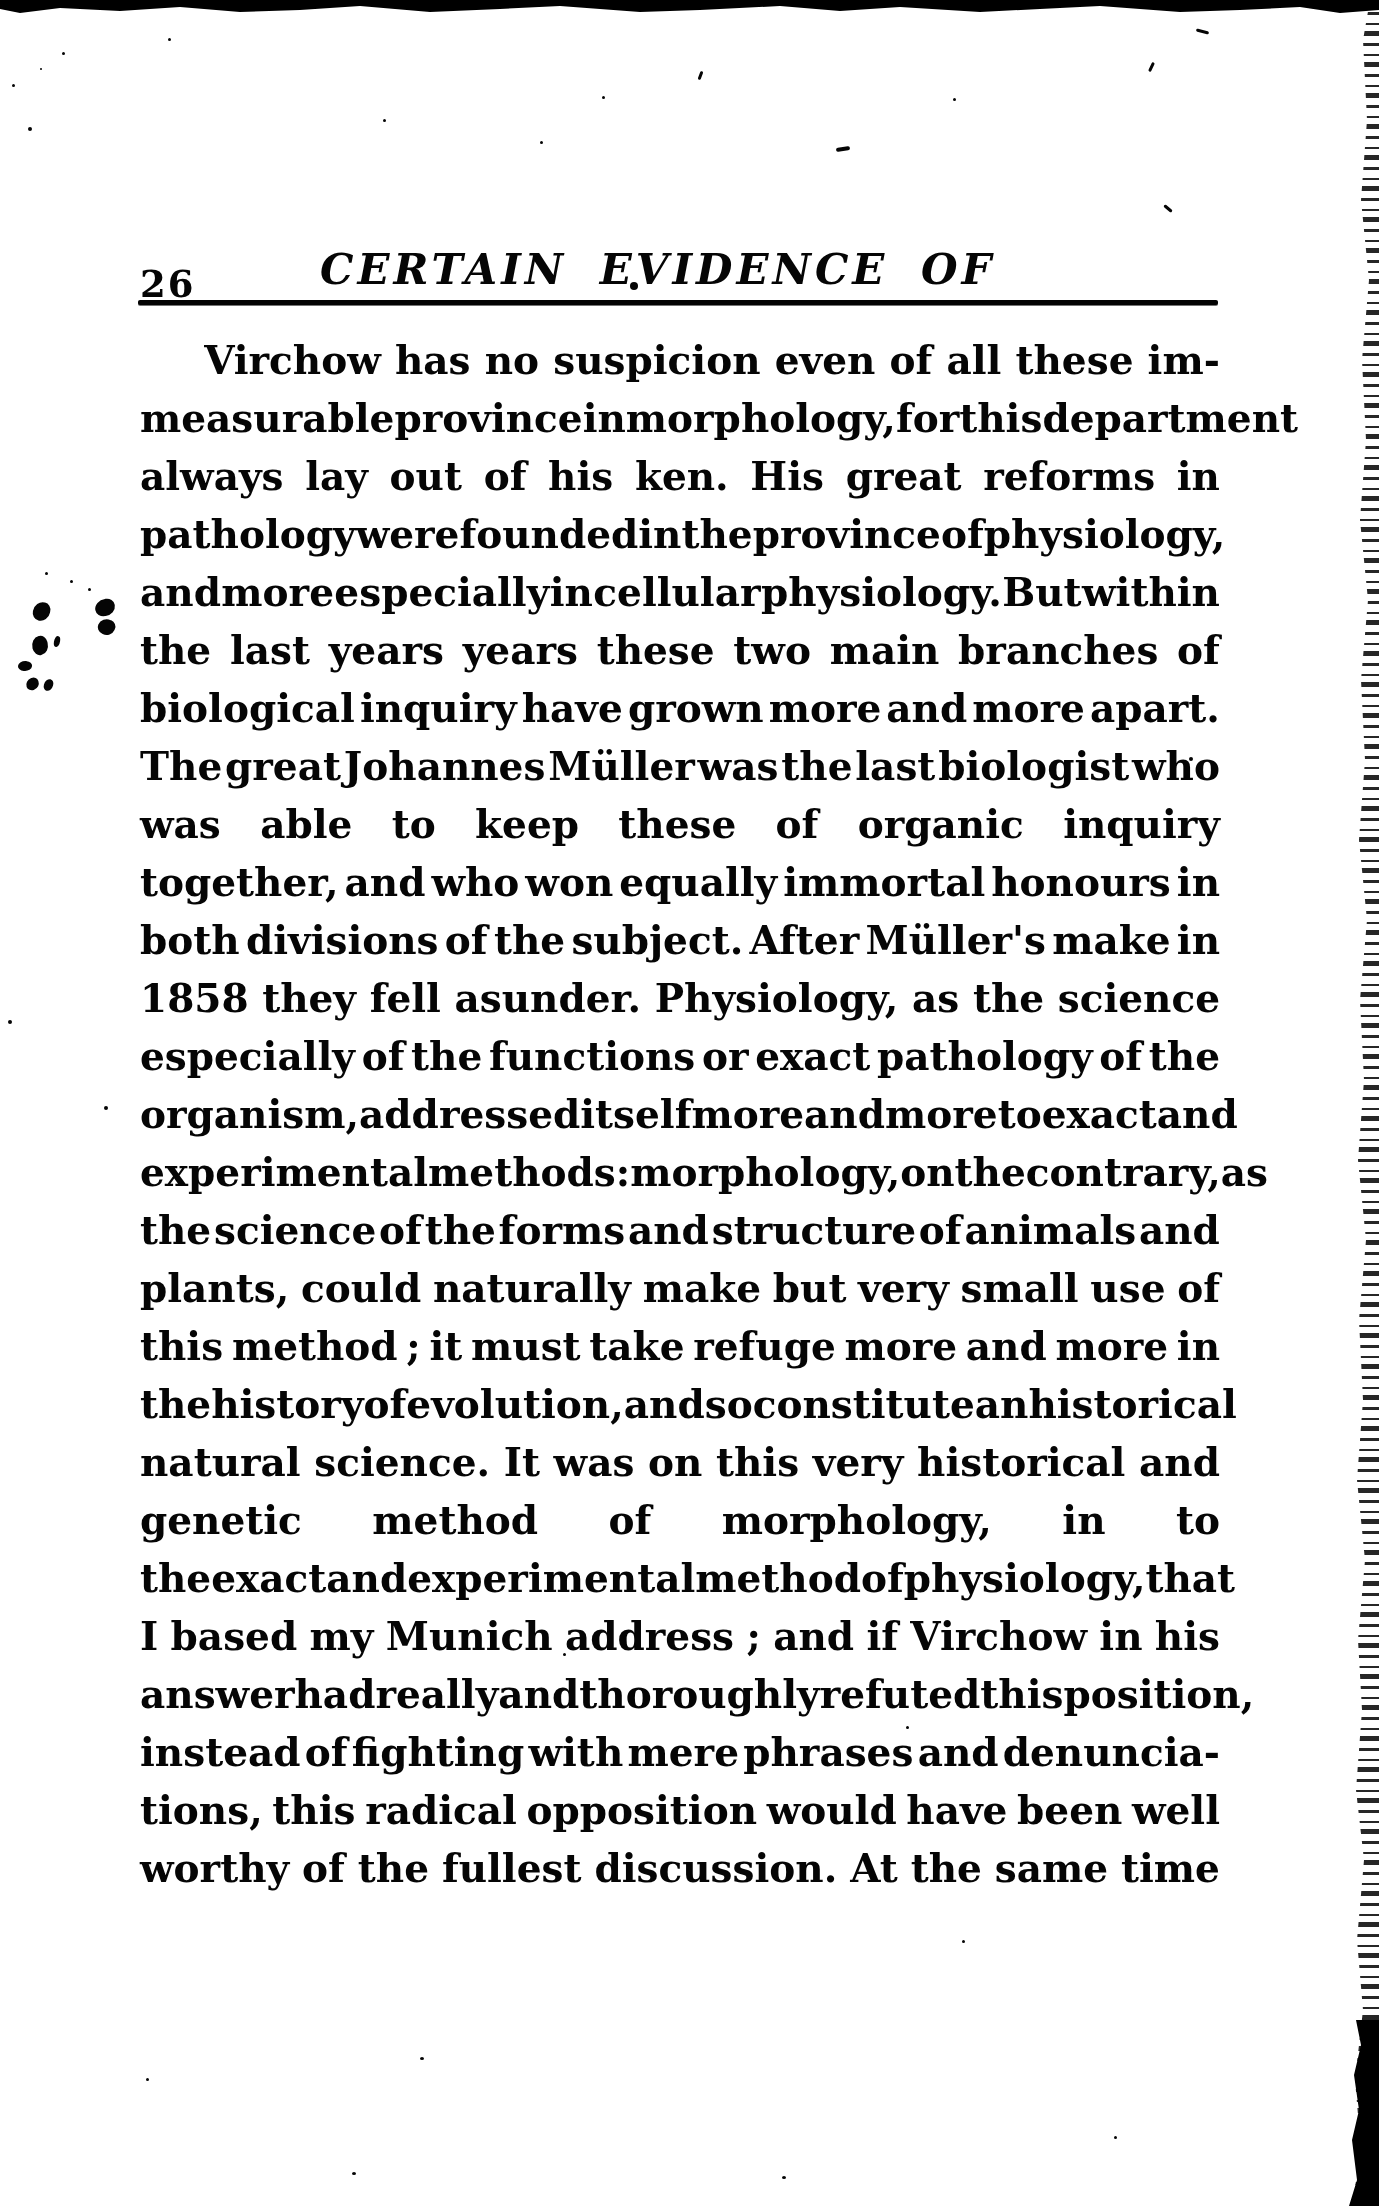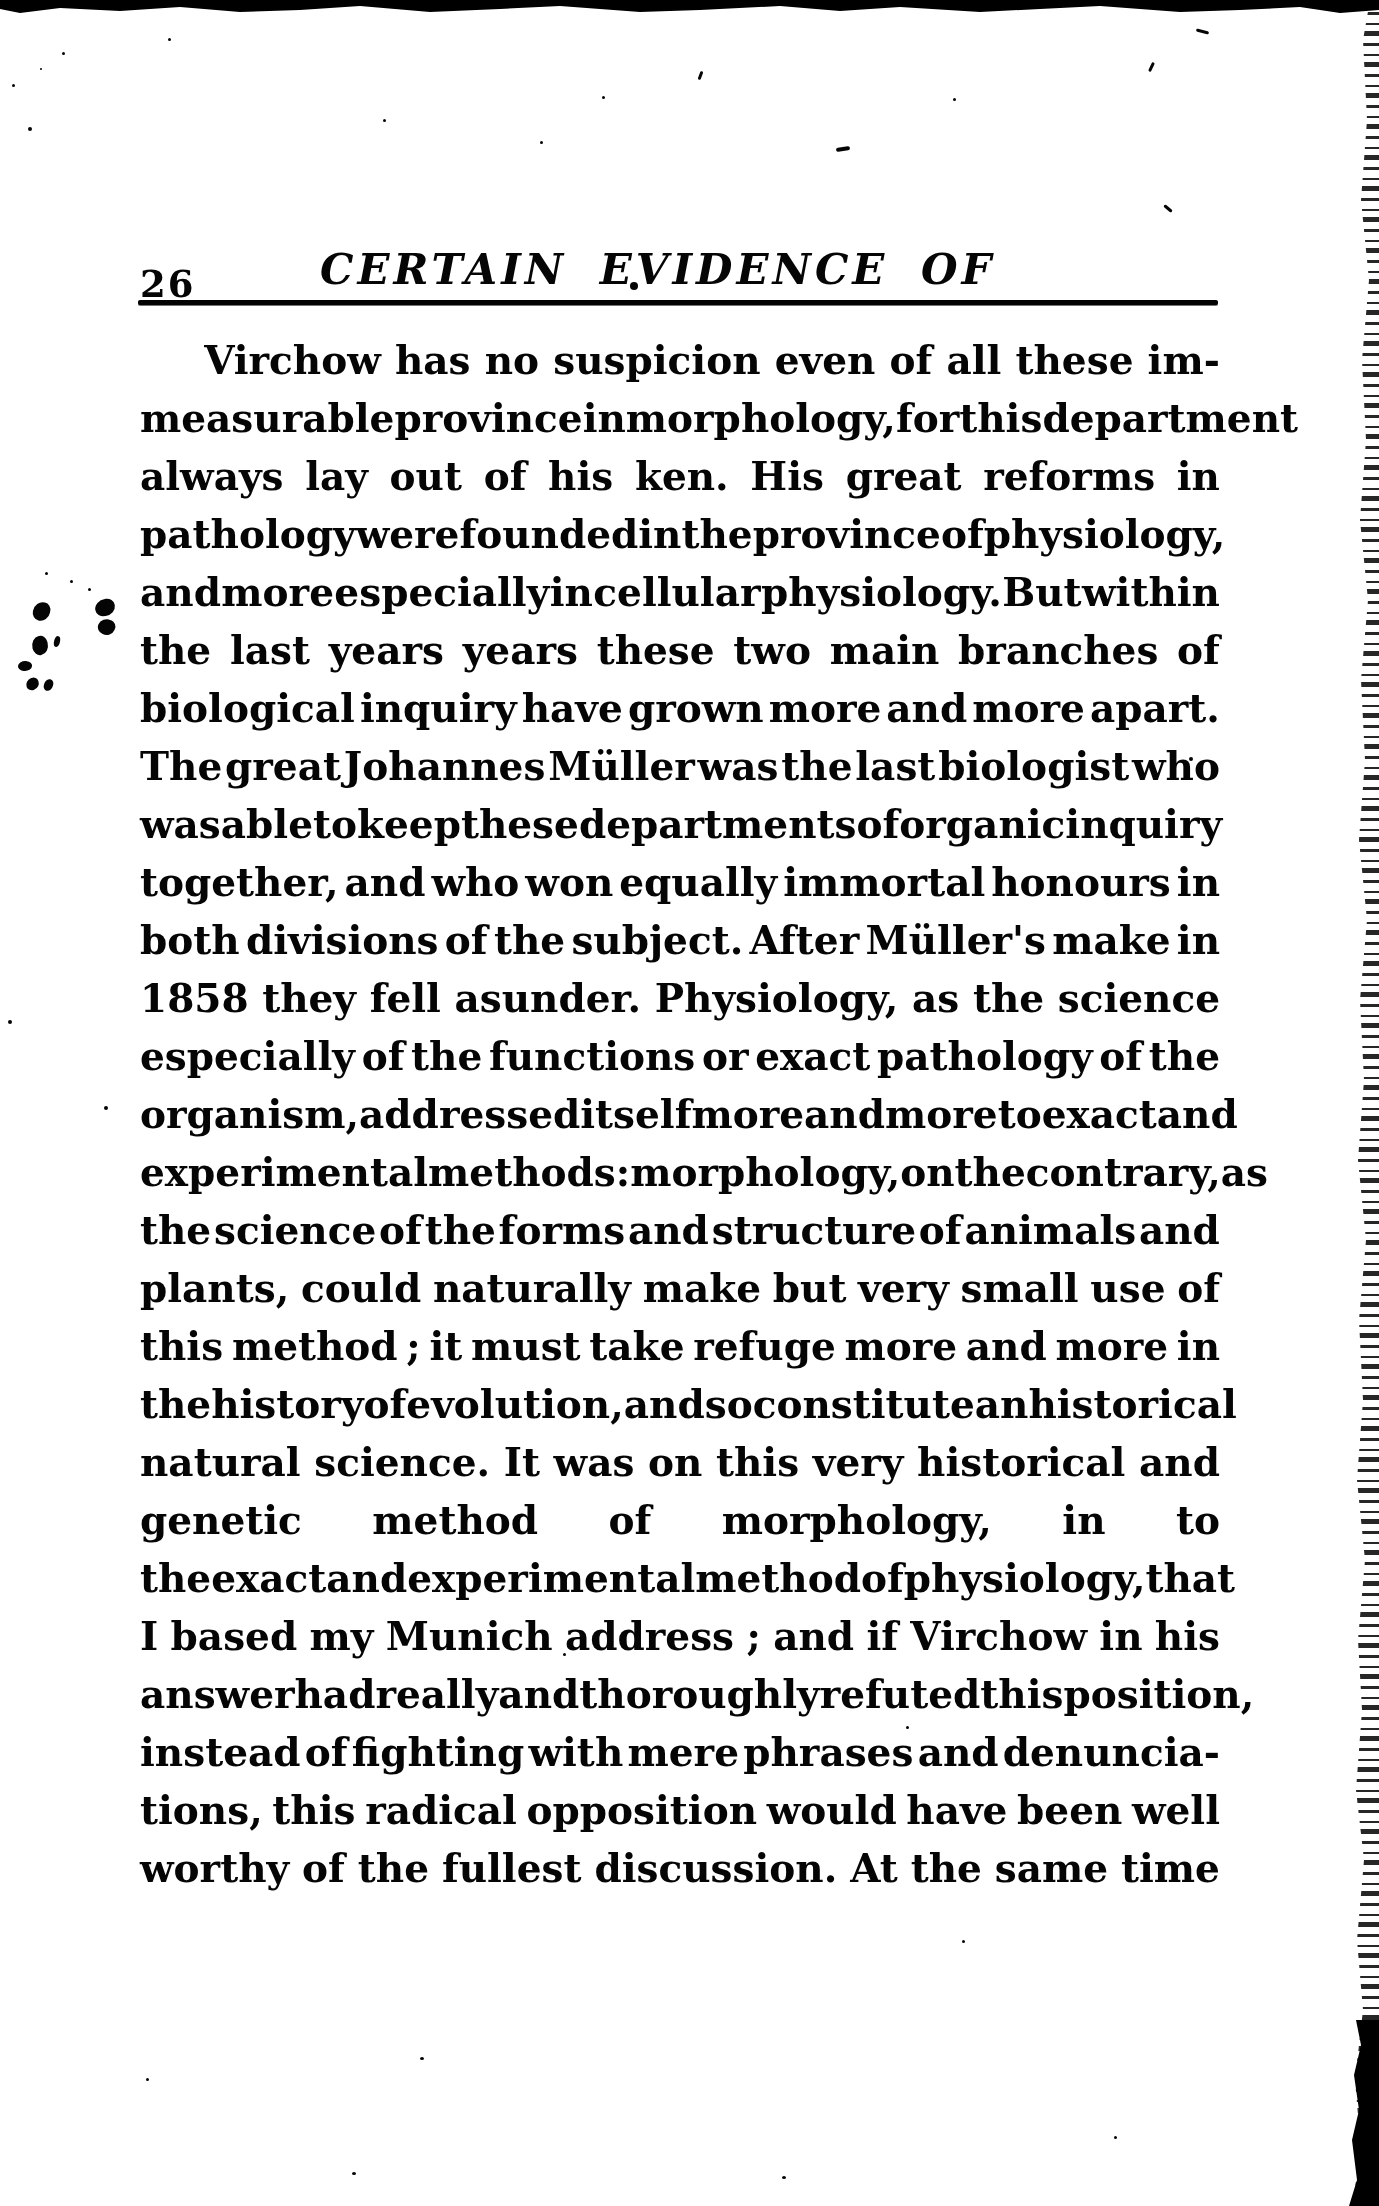--- a/index.html
+++ b/index.html
@@ -158,21 +158,20 @@
         <span>last</span>
         <span>biologist</span>
         <span>who</span>
       </div>
       <div class="line">
         <span>was</span>
         <span>able</span>
         <span>to</span>
         <span>keep</span>
         <span>these</span>
-        <span>departments</span>
         <span>of</span>
         <span>organic</span>
         <span>inquiry</span>
       </div>
       <div class="line">
         <span>together,</span>
         <span>and</span>
         <span>who</span>
         <span>won</span>
         <span>equally</span>

